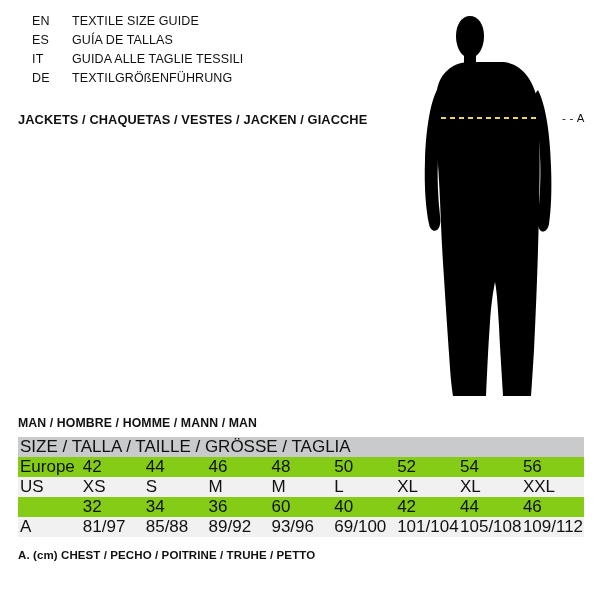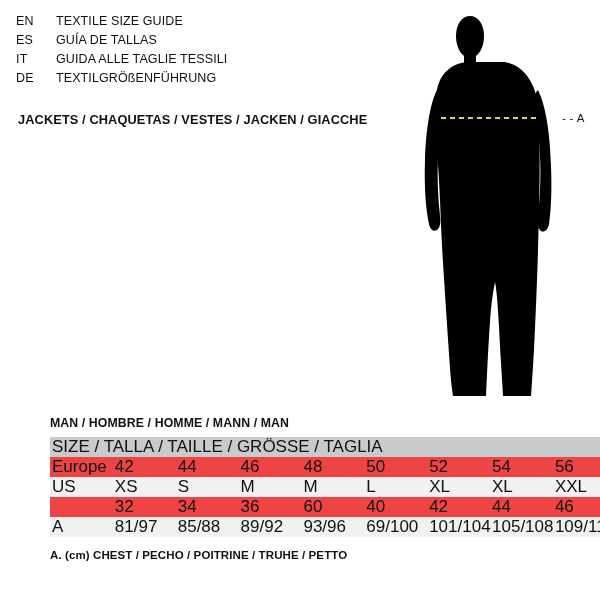--- a/index.html
+++ b/index.html
@@ -17,21 +17,21 @@
   }
   .page {
     position: relative;
     width: 600px;
     height: 600px;
   }
 
   
   .lang-block {
     position: absolute;
-    left: 16px;
+    left: 32px;
     top: 14px;
     width: 360px;
   }
   .lang-row {
     display: flex;
     align-items: baseline;
     height: 19px;
   }
   .lang-code {
     width: 40px;
@@ -78,21 +78,20 @@
     color: #111;
     letter-spacing: 0.3px;
   }
 
   
   .table-section {
     position: absolute;
     left: 18px;
     top: 416px;
     width: 461px;
-    margin-left: 32px;
   }
   .man-title {
     font-size: 12.3px;
     font-weight: bold;
     letter-spacing: 0.1px;
     margin-bottom: 7px;
     color: #111;
   }
   table.size-table {
     border-collapse: collapse;
@@ -105,21 +104,21 @@
     padding: 0 0 0 2px;
     color: #111;
     vertical-align: middle;
   }
   tr.header-row td {
     background: #c9cacb;
     font-weight: normal;
     height: 17px;
   }
   tr.shade td {
-    background: #ef4444;
+    background: #84cc16;
   }
   tr.light td {
     background: #f1f1f2;
   }
   td.col-label {
     width: 72px;
   }
   td.col-val {
     width: 61px;
   }

